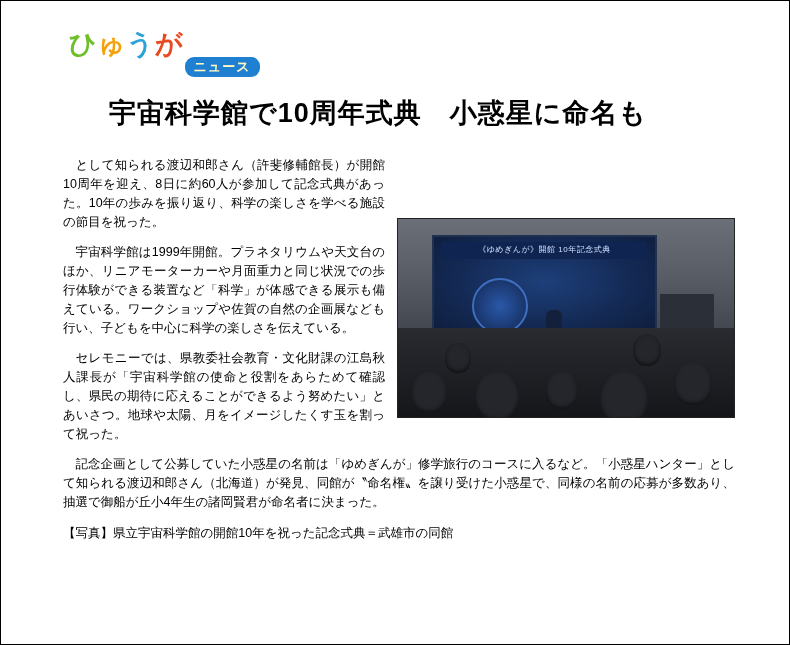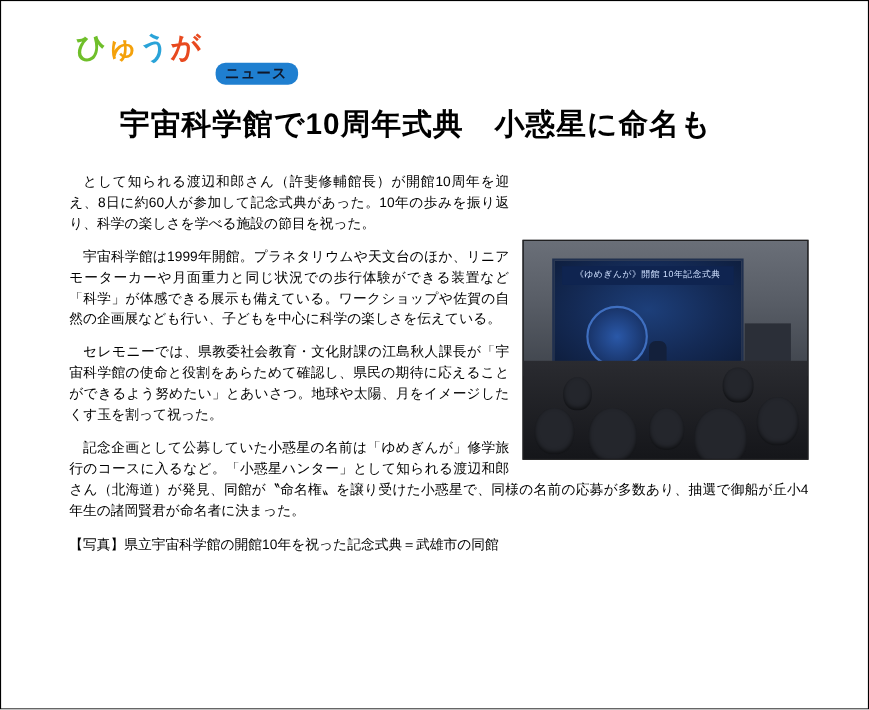--- a/index.html
+++ b/index.html
@@ -24,21 +24,21 @@
     background: #ffffff;
   }
 
   
   .masthead {
     position: absolute;
     left: 68px;
     top: 8px;
     display: flex;
     align-items: center;
-    gap: 12px;
+    gap: 1px;
   }
   .logo-mark {
     display: inline-block;
     font-family: "DejaVu Sans", sans-serif;
     font-size: 27px;
     font-weight: bold;
     letter-spacing: 1px;
     line-height: 1;
     color: #ff9900;
     -webkit-text-stroke: 0px;
@@ -46,21 +46,21 @@
        1px 0 0 #ffffff, -1px 0 0 #ffffff,
        0 1px 0 #ffffff, 0 -1px 0 #ffffff;
   }
   .logo-mark span.c1 { color: #6fbf2a; }
   .logo-mark span.c2 { color: #f4a10a; }
   .logo-mark span.c3 { color: #2aa3d8; }
   .logo-mark span.c4 { color: #e8491f; }
   .logo-badge {
     display: inline-block;
     background: #1f7fd0;
-    color: #0f172a;
+    color: #fef9c3;
     font-size: 13px;
     font-weight: bold;
     padding: 3px 10px 4px 9px;
     border-radius: 9px;
     line-height: 1;
     letter-spacing: 1px;
     margin-top: 48px;
   }
 
   
@@ -89,21 +89,21 @@
   }
   .article p {
     margin: 0 0 11px 0;
     text-align: justify;
   }
   .article p.indent { text-indent: 1em; }
 
   
   .photo {
     float: right;
-    width: 260px;
+    width: 338px;
     height: 200px;
     margin: 62px 0 8px 12px;
     position: relative;
     overflow: hidden;
     background: #1a1c22;
     border: 1px solid #222;
     box-sizing: border-box;
   }
   .photo .wall {
     position: absolute; left:0; top:0; right:0; height: 62%;

